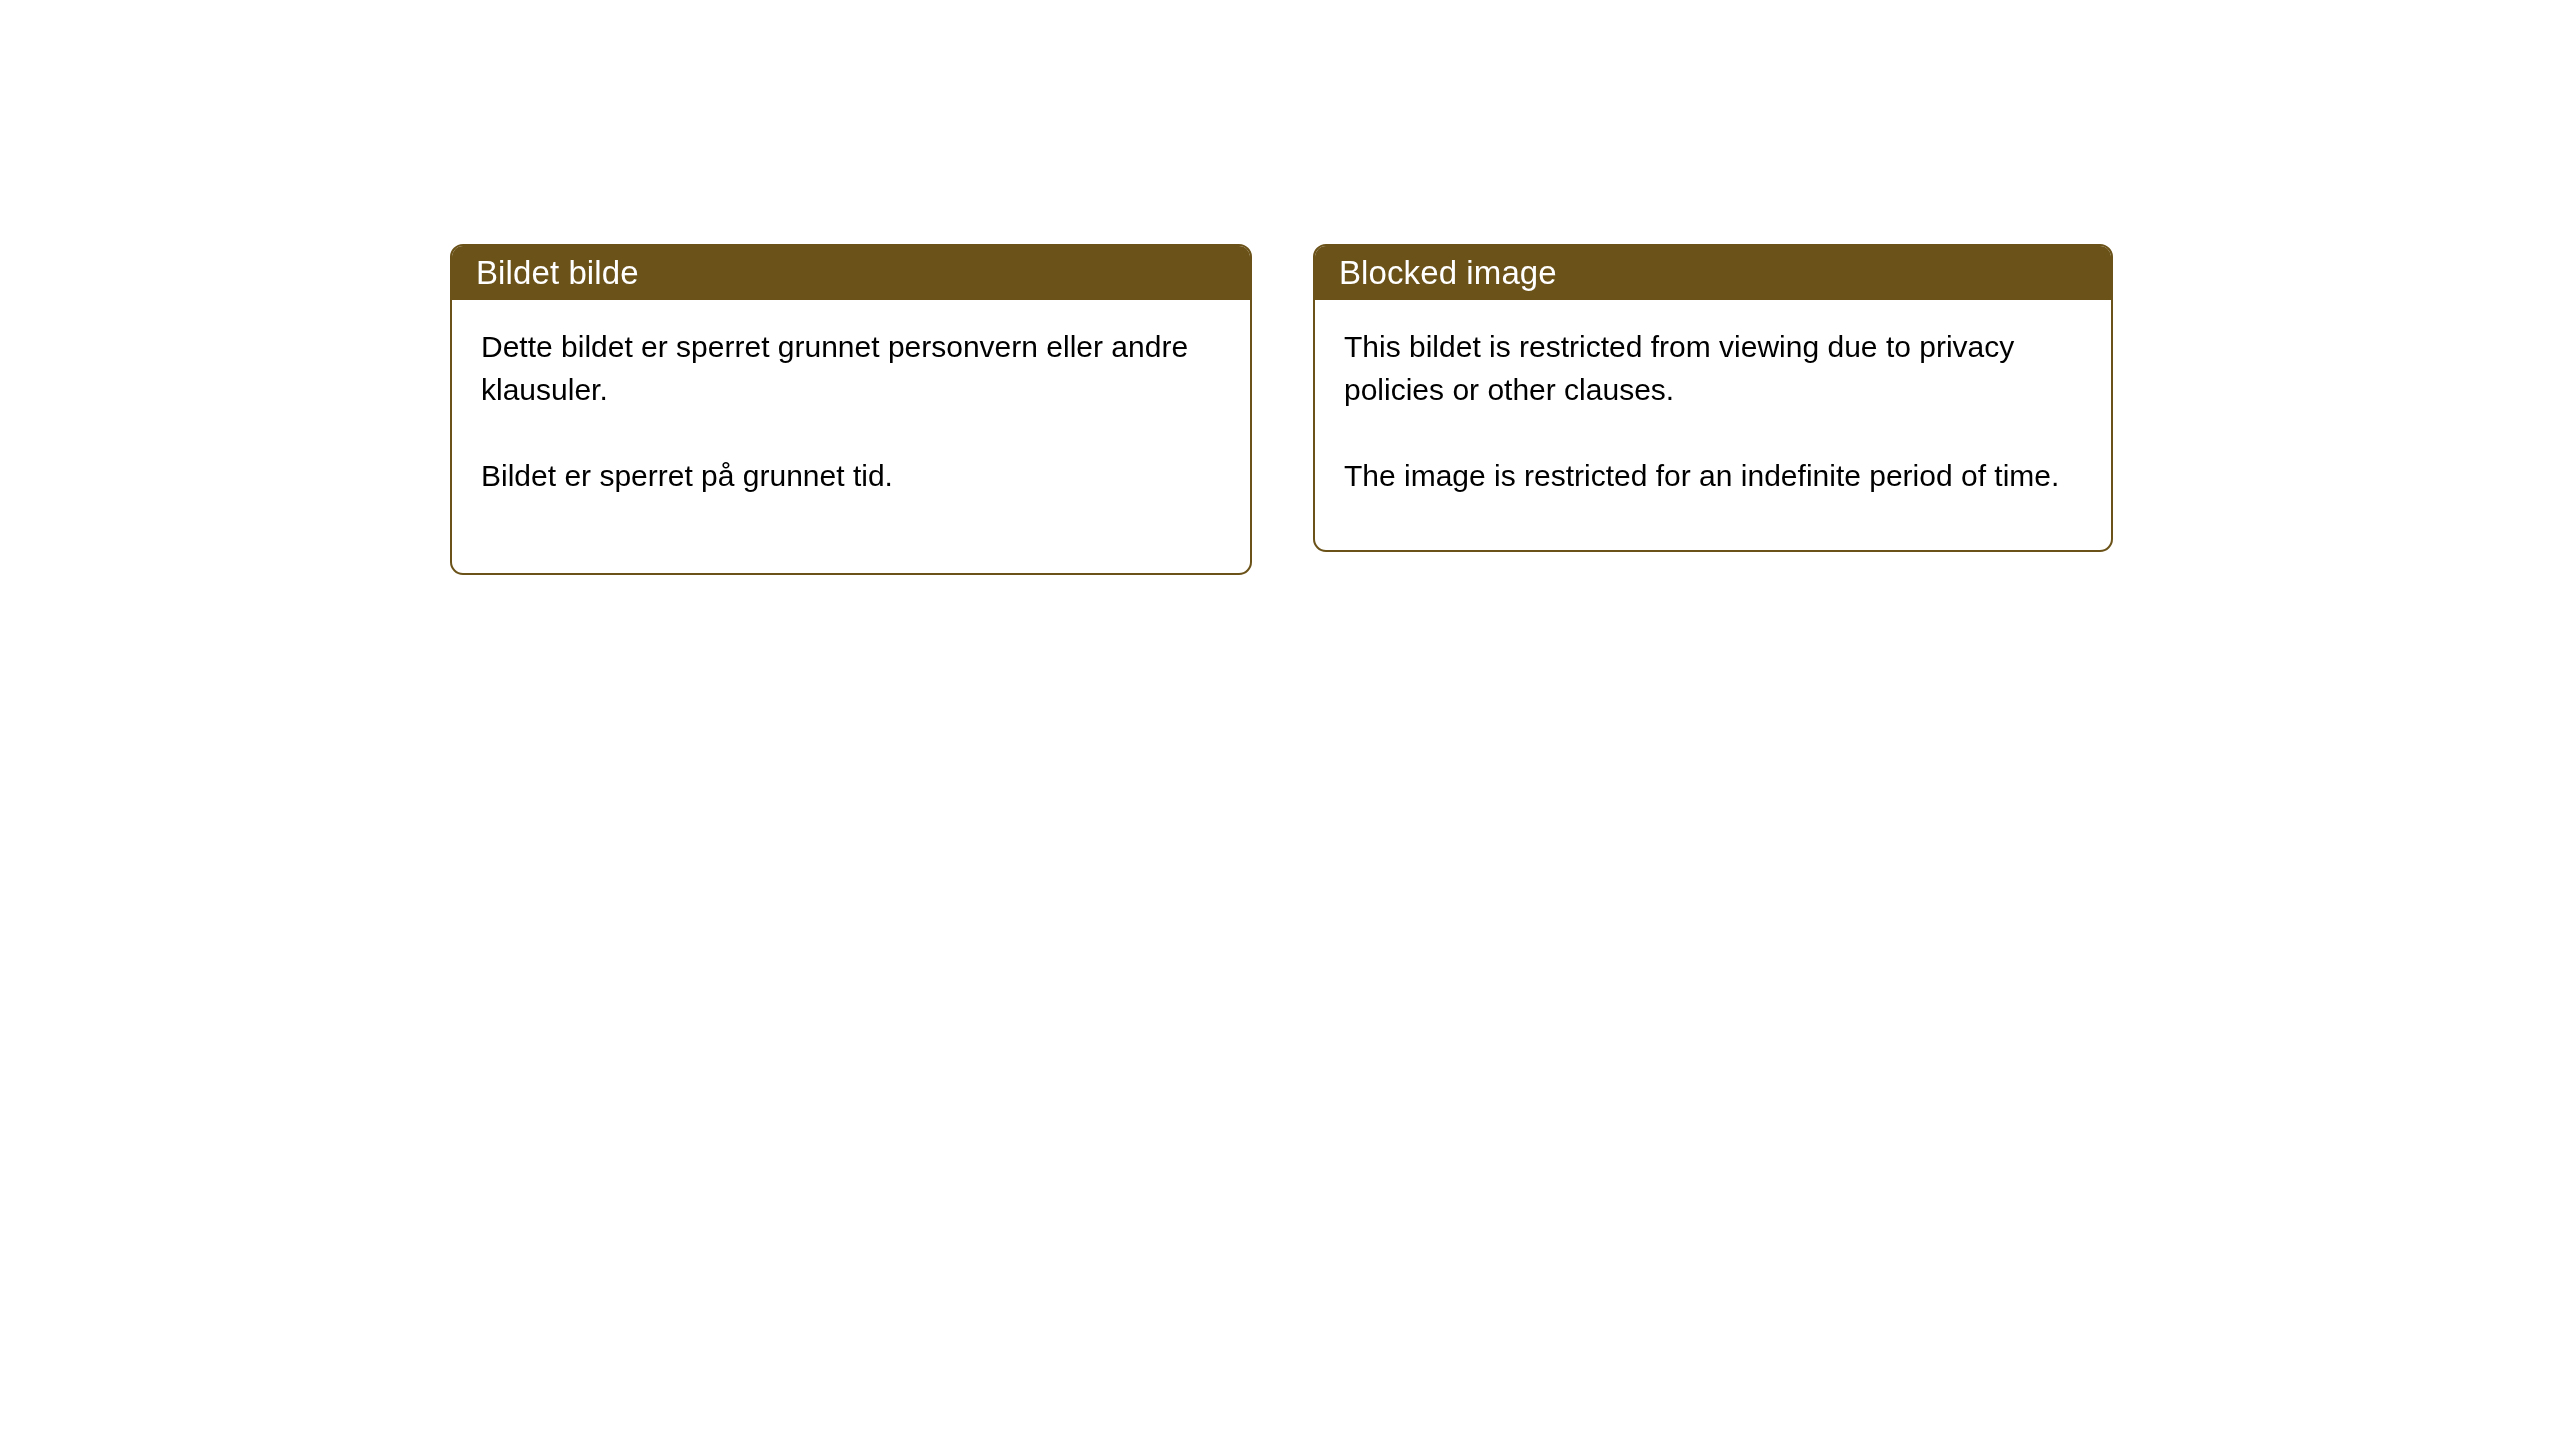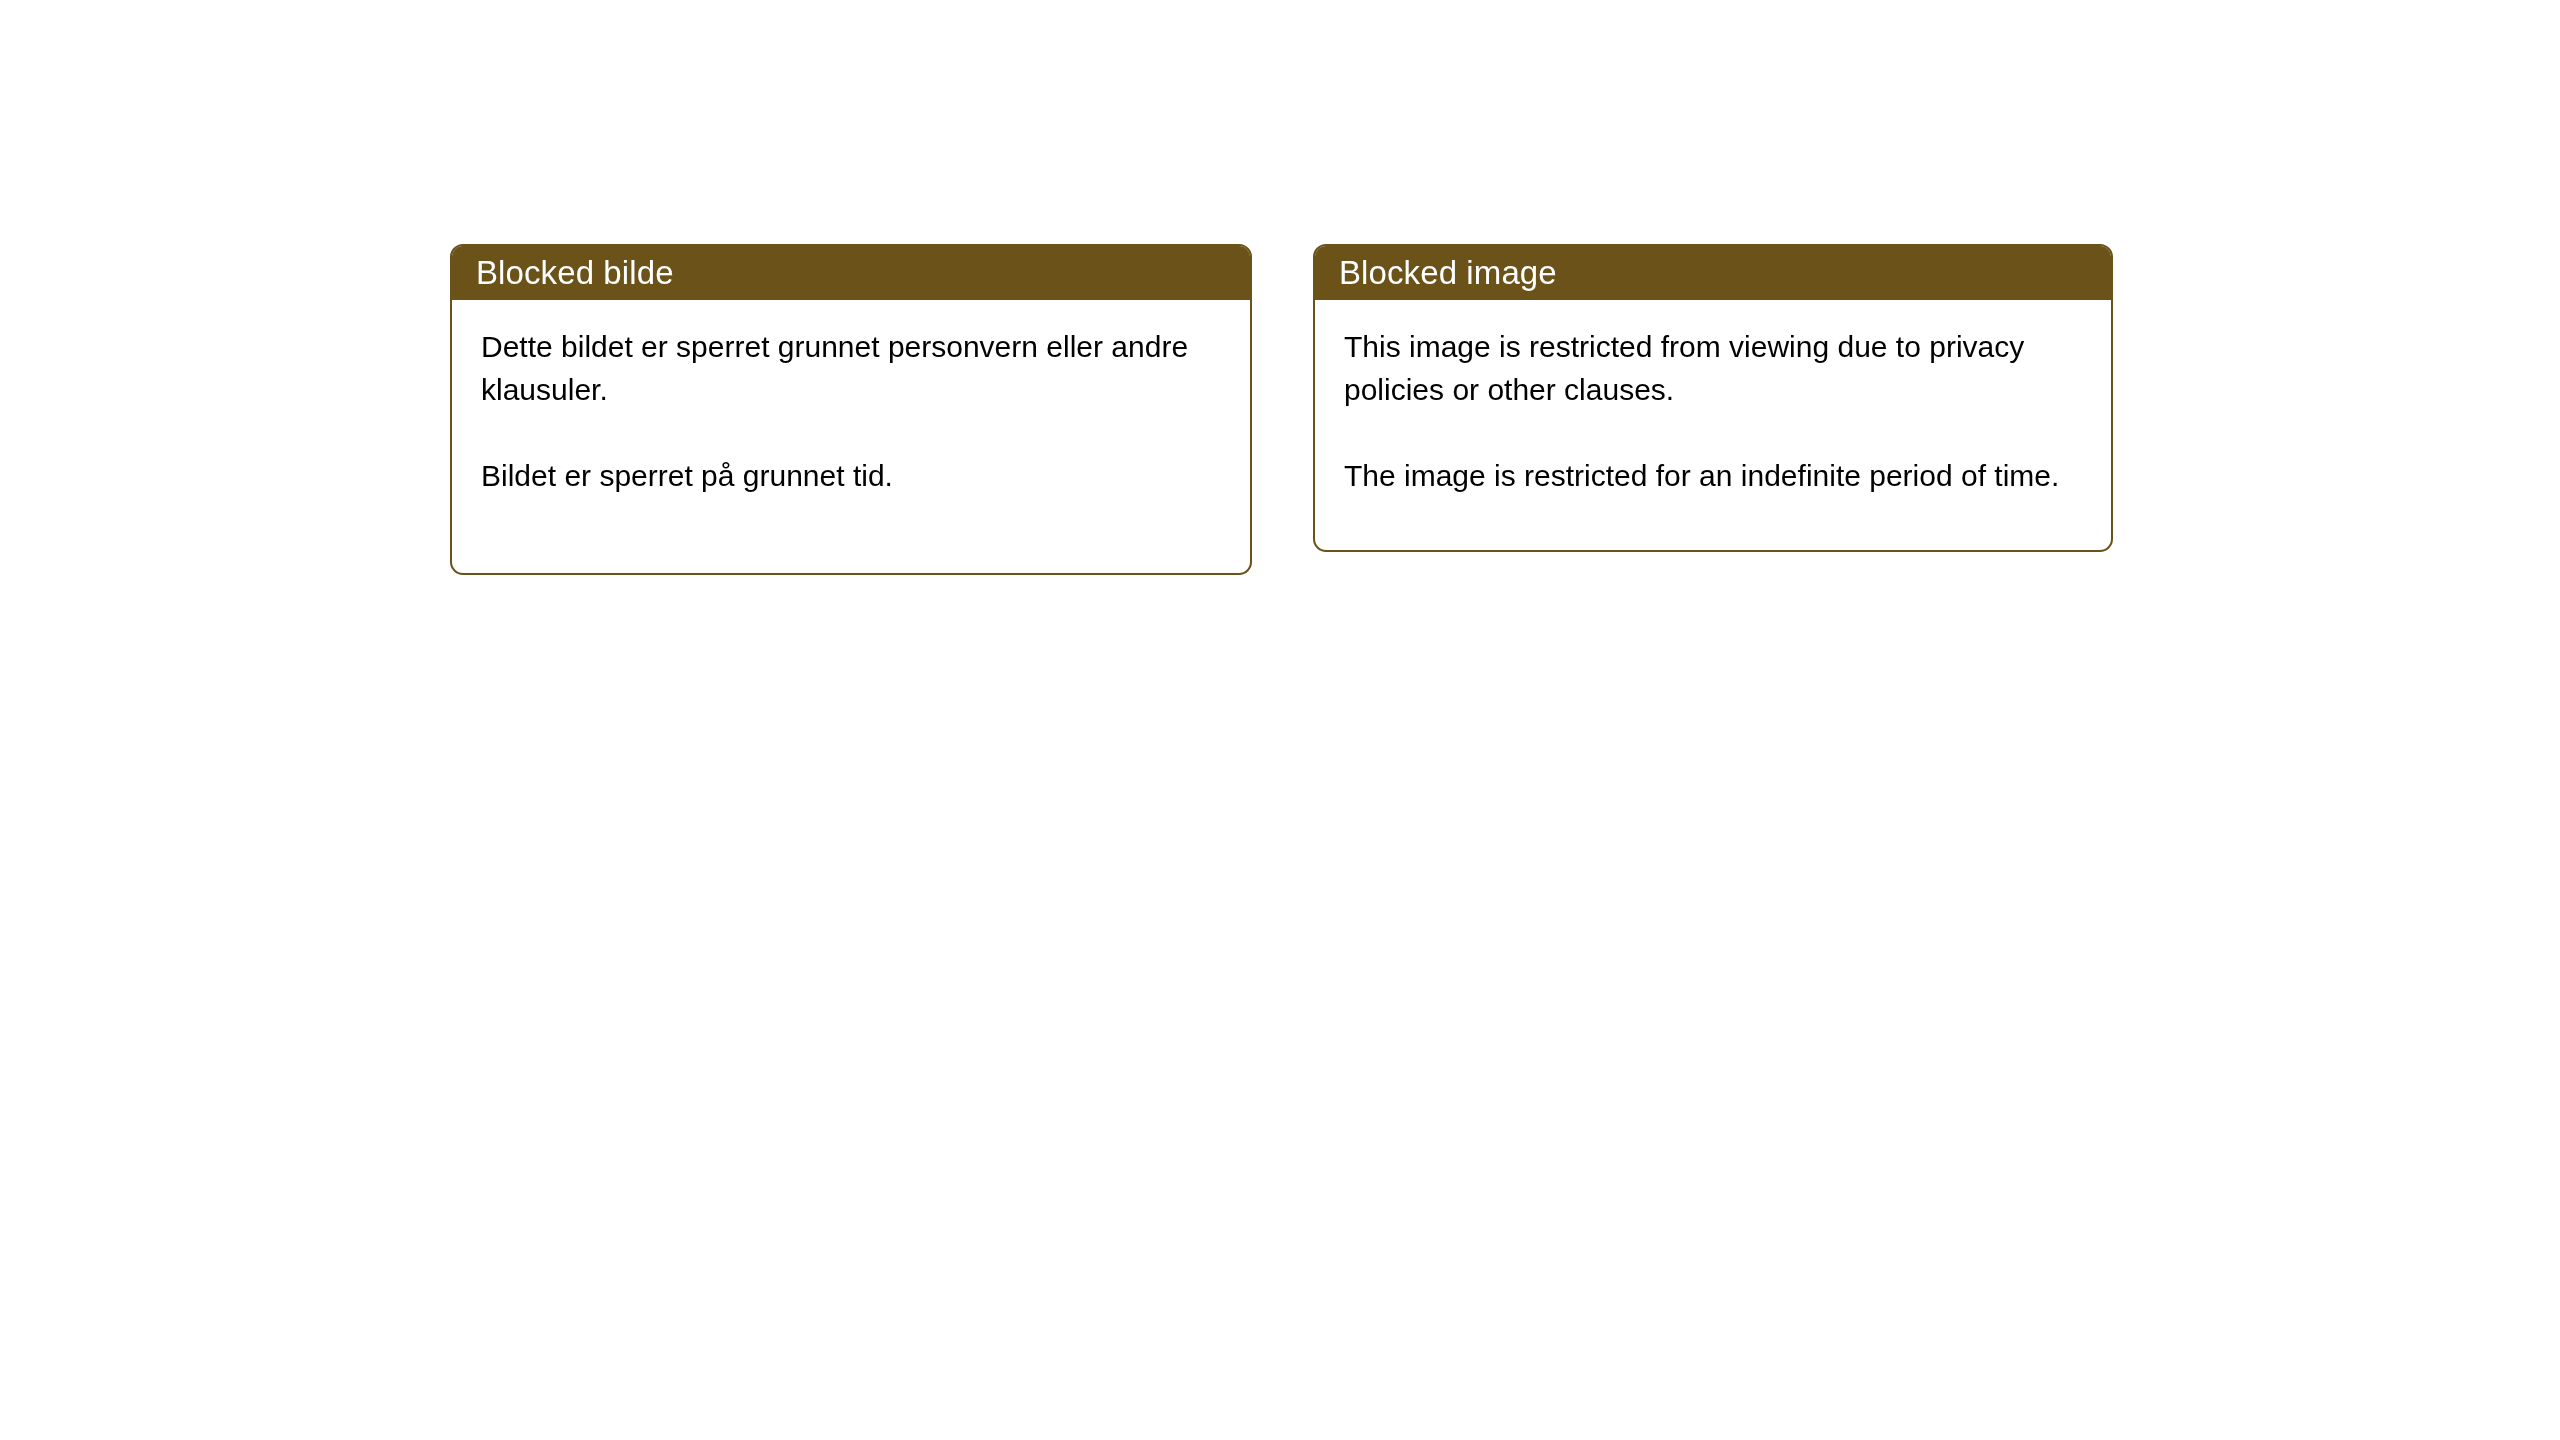--- a/index.html
+++ b/index.html
@@ -83,31 +83,31 @@
     margin-top: 43px;
   }
 </style>
 </head>
 <body>
 
 <div class="canvas">
 
   <div class="notice-card card-left">
     <div class="notice-header">
-      <span class="notice-title">Blocked bilde</span>
+      <span class="notice-title">Bildet bilde</span>
     </div>
     <div class="notice-body">
       <p class="notice-paragraph">Dette bildet er sperret grunnet personvern eller andre klausuler.</p>
       <p class="notice-paragraph">Bildet er sperret på grunnet tid.</p>
     </div>
   </div>
 
   <div class="notice-card card-right">
     <div class="notice-header">
       <span class="notice-title">Blocked image</span>
     </div>
     <div class="notice-body">
-      <p class="notice-paragraph">This image is restricted from viewing due to privacy policies or other clauses.</p>
+      <p class="notice-paragraph">This bildet is restricted from viewing due to privacy policies or other clauses.</p>
       <p class="notice-paragraph">The image is restricted for an indefinite period of time.</p>
     </div>
   </div>
 
 </div>
 
 </body></html>

